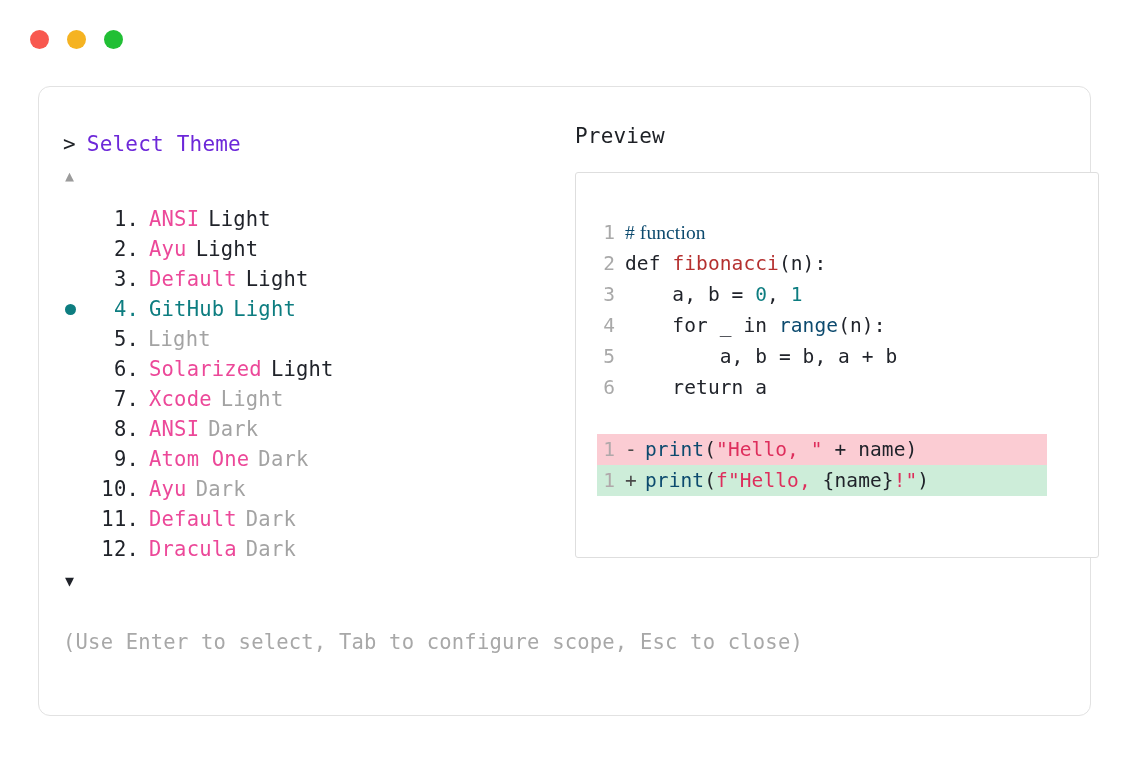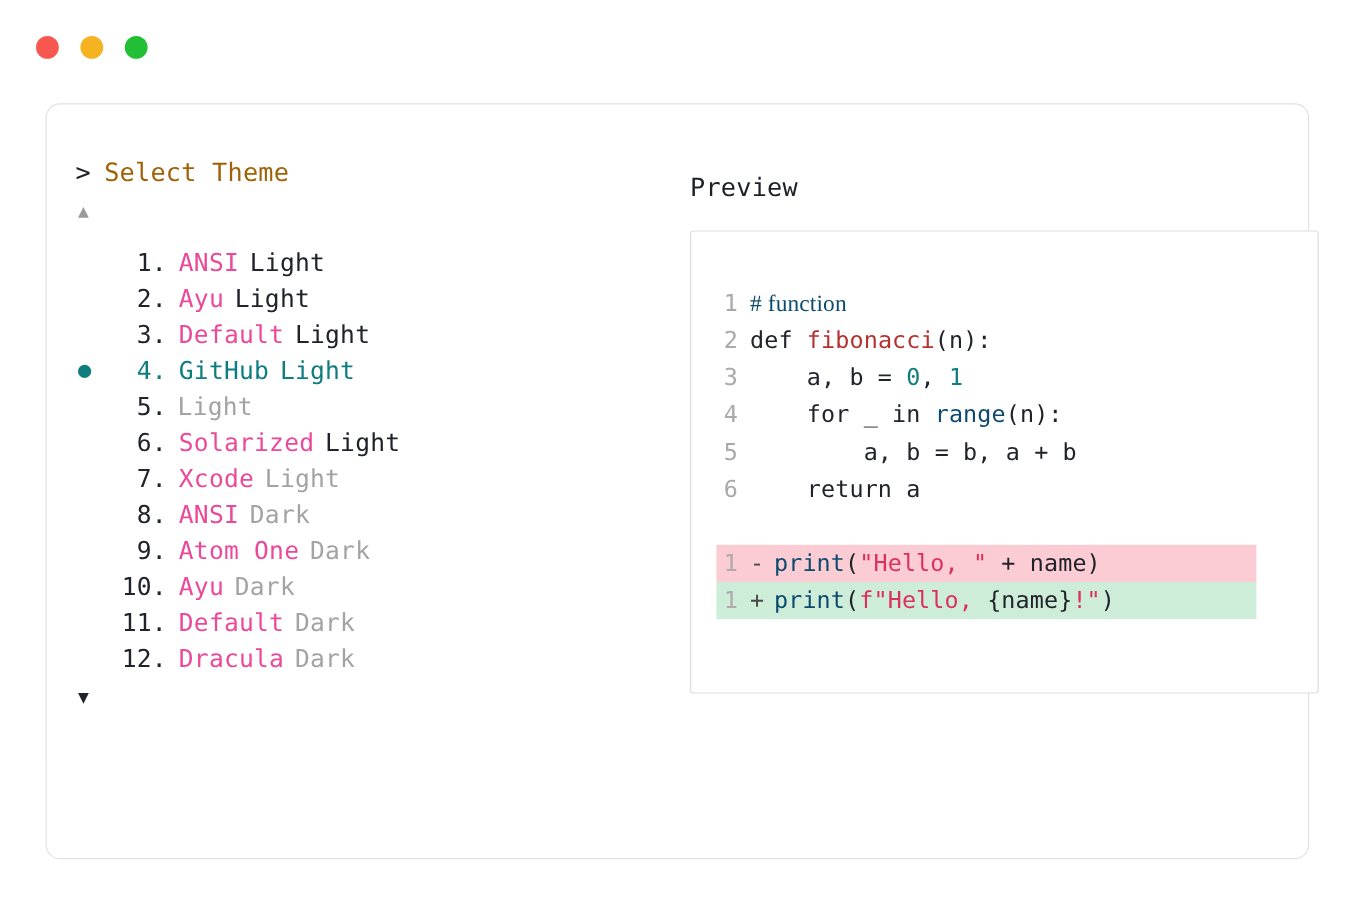--- a/index.html
+++ b/index.html
@@ -70,21 +70,21 @@
     font-size: 21px;
     line-height: 30px;
     color: #1d2025;
     letter-spacing: 0.2px;
   }
   .prompt-caret {
     color: #1d2025;
     margin-right: 11px;
   }
   .prompt-title {
-    color: #a16207;
+    color: #6d28d9;
   }
 
   .scroll-arrow {
     font-size: 15px;
     line-height: 22px;
     height: 22px;
     padding-left: 2px;
     letter-spacing: 0.2px;
   }
   .scroll-arrow.up { color: #9b9b9b; margin-top: 6px; }
@@ -152,21 +152,21 @@
     line-height: 30px;
     color: #a8a8a8;
     letter-spacing: 0.2px;
     white-space: pre;
   }
 
   
   .right-col {
     position: absolute;
     left: 497px;
-    top: 54px;
+    top: 34px;
     width: 530px;
     padding-left: 39px;
   }
   .preview-label {
     font-size: 21px;
     line-height: 30px;
     color: #1d2025;
     letter-spacing: 0.2px;
   }
   .preview-box {
@@ -266,20 +266,21 @@
             <li class="theme-item"><span class="bullet-cell"></span><span class="idx">8.</span><span class="name">ANSI</span><span class="variant">Dark</span></li>
             <li class="theme-item"><span class="bullet-cell"></span><span class="idx">9.</span><span class="name">Atom One</span><span class="variant">Dark</span></li>
             <li class="theme-item"><span class="bullet-cell"></span><span class="idx">10.</span><span class="name">Ayu</span><span class="variant">Dark</span></li>
             <li class="theme-item"><span class="bullet-cell"></span><span class="idx">11.</span><span class="name">Default</span><span class="variant">Dark</span></li>
             <li class="theme-item"><span class="bullet-cell"></span><span class="idx">12.</span><span class="name">Dracula</span><span class="variant">Dark</span></li>
           </ul>
 
         <div class="scroll-arrow down">▼</div>
       </div>
 
+      <div class="hint">(Use Enter to select, Tab to configure scope, Esc to close)</div>
 
       <div class="right-col">
         <div class="preview-label">Preview</div>
 
         <div class="preview-box">
           <div class="code" id="code-block"><div class="code-line"><span class="ln">1</span><span class="code-body"><span class="tok-comment"># function</span></span></div><div class="code-line"><span class="ln">2</span><span class="code-body"><span class="tok-kw">def </span><span class="tok-fn">fibonacci</span><span class="tok-punct">(n):</span></span></div><div class="code-line"><span class="ln">3</span><span class="code-body"><span class="tok-plain">    a, b = </span><span class="tok-num">0</span><span class="tok-plain">, </span><span class="tok-num">1</span></span></div><div class="code-line"><span class="ln">4</span><span class="code-body"><span class="tok-plain">    for _ in </span><span class="tok-builtin">range</span><span class="tok-punct">(n):</span></span></div><div class="code-line"><span class="ln">5</span><span class="code-body"><span class="tok-plain">        a, b = b, a + b</span></span></div><div class="code-line"><span class="ln">6</span><span class="code-body"><span class="tok-plain">    return a</span></span></div><div class="diff-block"><div class="diff-line del"><span class="ln">1</span><span class="diff-sign">-</span><span class="code-body"><span class="tok-builtin">print</span><span class="tok-punct">(</span><span class="tok-str">"Hello, "</span><span class="tok-plain"> + name)</span></span></div><div class="diff-line add"><span class="ln">1</span><span class="diff-sign">+</span><span class="code-body"><span class="tok-builtin">print</span><span class="tok-punct">(</span><span class="tok-str">f"Hello, </span><span class="tok-plain">{name}</span><span class="tok-str">!"</span><span class="tok-punct">)</span></span></div></div></div>
         </div>
       </div>
 
     </div>

